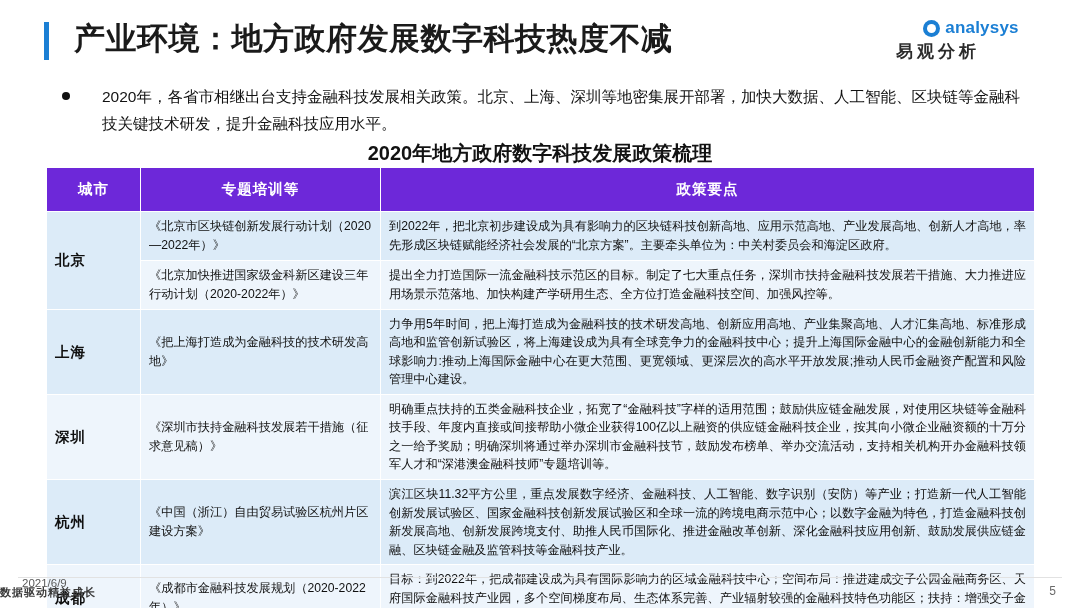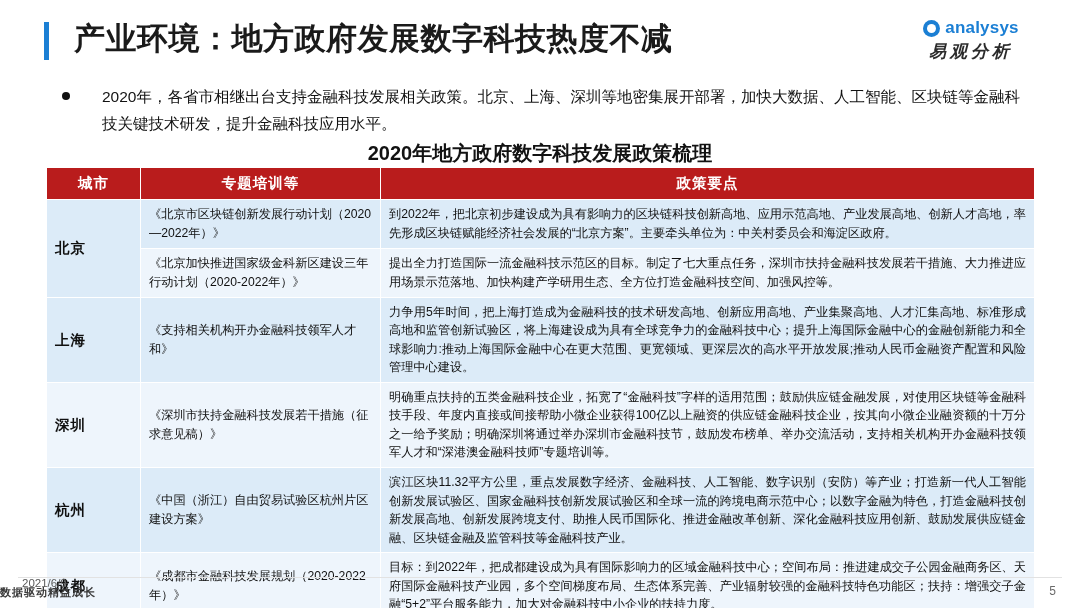--- a/index.html
+++ b/index.html
@@ -31,21 +31,20 @@
     left: 30px; top: 0;
     font-size: 31px;
     font-weight: bold;
     color: #1a1a1a;
     letter-spacing: 0.5px;
     white-space: nowrap;
   }
   .logo {
     position: absolute;
     right: 14px; top: 0;
-    text-align: center;
     width: 150px;
   }
   .logo-row {
     display: flex;
     align-items: center;
     justify-content: center;
     gap: 5px;
   }
   .logo-mark {
     width: 17px; height: 17px;
@@ -67,21 +66,20 @@
     color: #1b7fd4;
     font-weight: bold;
     letter-spacing: 0.2px;
   }
   .logo-cn {
     font-size: 17px;
     color: #2b2b2b;
     font-weight: bold;
     letter-spacing: 4px;
     margin-top: 2px;
-    font-style: italic;
   }
 
   
   .bullet-block {
     position: absolute;
     top: 84px; left: 62px; right: 60px;
   }
   .bullet-dot {
     position: absolute;
     left: 0; top: 8px;
@@ -113,25 +111,25 @@
     top: 167px;
     left: 46px;
     width: 988px;
   }
   table {
     width: 100%;
     border-collapse: collapse;
     table-layout: fixed;
   }
   thead th {
-    background: #b91c1c;
+    background: #6d28d9;
     color: #ffffff;
     font-size: 14.5px;
     font-weight: bold;
-    height: 32px;
+    height: 44px;
     text-align: center;
     border: 1px solid #ffffff;
     letter-spacing: 1px;
   }
   col.c-city { width: 94px; }
   col.c-policy { width: 240px; }
   col.c-points { width: 654px; }
 
   tbody td {
     border: 1px solid #ffffff;
@@ -227,21 +225,21 @@
         <td class="city band-a" rowspan="2">北京</td>
         <td class="policy">《北京市区块链创新发展行动计划（2020—2022年）》</td>
         <td class="points">到2022年，把北京初步建设成为具有影响力的区块链科技创新高地、应用示范高地、产业发展高地、创新人才高地，率先形成区块链赋能经济社会发展的“北京方案”。主要牵头单位为：中关村委员会和海淀区政府。</td>
       </tr>
       <tr class="band-b">
         <td class="policy">《北京加快推进国家级金科新区建设三年行动计划（2020-2022年）》</td>
         <td class="points">提出全力打造国际一流金融科技示范区的目标。制定了七大重点任务，深圳市扶持金融科技发展若干措施、大力推进应用场景示范落地、加快构建产学研用生态、全方位打造金融科技空间、加强风控等。</td>
       </tr>
       <tr class="band-a">
         <td class="city">上海</td>
-        <td class="policy">《支持相关机构开办金融科技领军人才和》</td>
+        <td class="policy">《把上海打造成为金融科技的技术研发高地》</td>
         <td class="points">力争用5年时间，把上海打造成为金融科技的技术研发高地、创新应用高地、产业集聚高地、人才汇集高地、标准形成高地和监管创新试验区，将上海建设成为具有全球竞争力的金融科技中心；提升上海国际金融中心的金融创新能力和全球影响力:推动上海国际金融中心在更大范围、更宽领域、更深层次的高水平开放发展;推动人民币金融资产配置和风险管理中心建设。</td>
       </tr>
       <tr class="band-b">
         <td class="city">深圳</td>
         <td class="policy">《深圳市扶持金融科技发展若干措施（征求意见稿）》</td>
         <td class="points">明确重点扶持的五类金融科技企业，拓宽了“金融科技”字样的适用范围；鼓励供应链金融发展，对使用区块链等金融科技手段、年度内直接或间接帮助小微企业获得100亿以上融资的供应链金融科技企业，按其向小微企业融资额的十万分之一给予奖励；明确深圳将通过举办深圳市金融科技节，鼓励发布榜单、举办交流活动，支持相关机构开办金融科技领军人才和“深港澳金融科技师”专题培训等。</td>
       </tr>
       <tr class="band-a">
         <td class="city">杭州</td>
         <td class="policy">《中国（浙江）自由贸易试验区杭州片区建设方案》</td>

